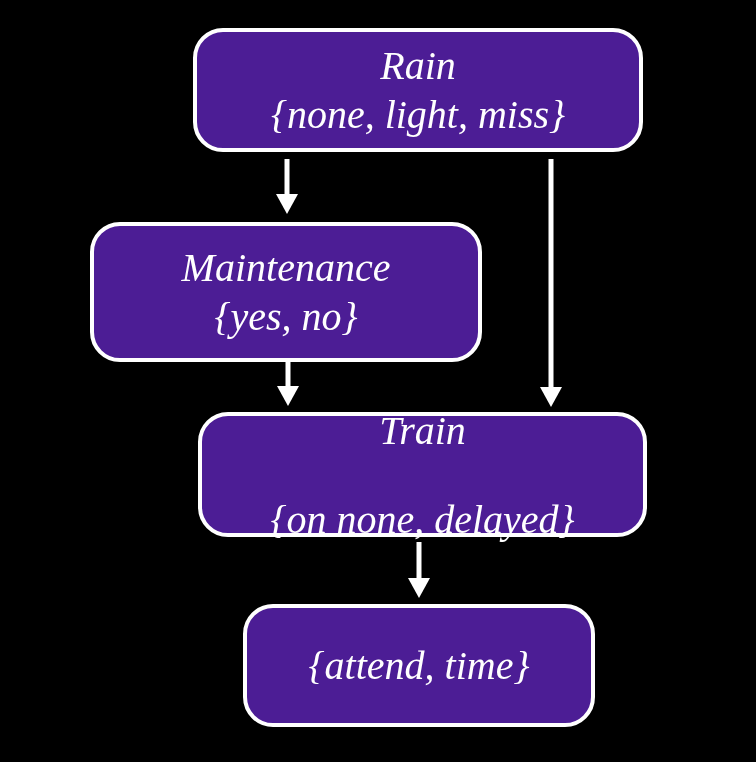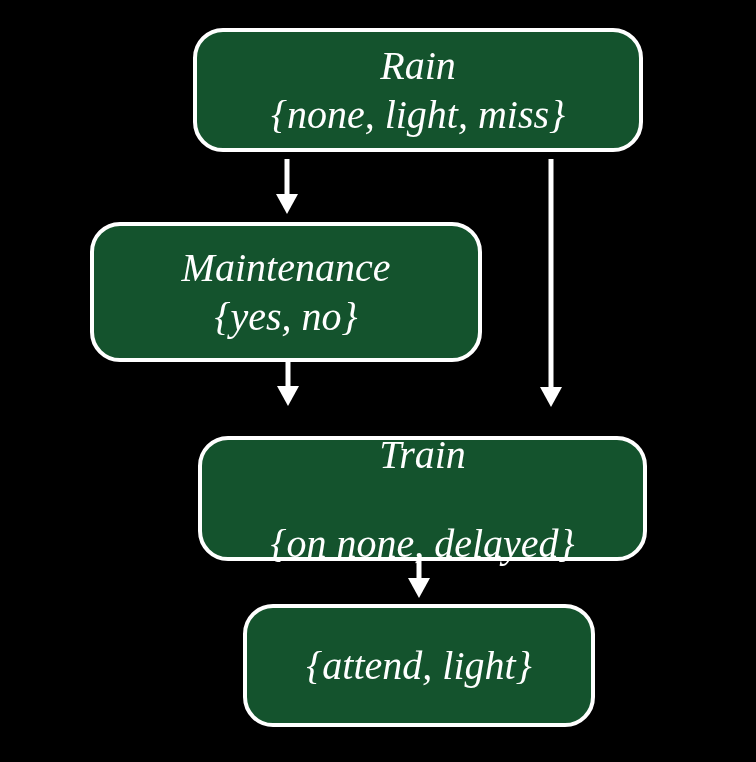--- a/index.html
+++ b/index.html
@@ -20,38 +20,38 @@
     left: 0;
     top: 0;
     width: 756px;
     height: 762px;
   }
   .node {
     position: absolute;
     box-sizing: border-box;
     border: 4px solid #ffffff;
     border-radius: 30px;
-    background: #14532d;
+    background: #4c1d95;
     display: flex;
     flex-direction: column;
     align-items: center;
     justify-content: center;
     text-align: center;
   }
   .node .label,
   .node .domain {
     color: #ffffff;
     font-style: italic;
     font-size: 40px;
     line-height: 49px;
     white-space: nowrap;
   }
   .node-rain        { left: 193px; top: 28px;  width: 450px; height: 124px; }
   .node-maintenance { left: 90px;  top: 222px; width: 392px; height: 140px; }
-  .node-train       { left: 198px; top: 436px; width: 449px; height: 125px; gap: 40px; }
+  .node-train       { left: 198px; top: 412px; width: 449px; height: 125px; gap: 40px; }
   .node-appointment { left: 243px; top: 604px; width: 352px; height: 123px; }
 </style>
 </head>
 <body>
 
 <div class="canvas">
 
   <svg class="edges-layer" viewBox="0 0 756 762" xmlns="http://www.w3.org/2000/svg">
     <g stroke="#ffffff" fill="#ffffff">
       <line x1="287" y1="159" x2="287" y2="197" stroke-width="5"></line>
@@ -80,16 +80,16 @@
     <div class="label">Maintenance</div>
     <div class="domain">{yes, no}</div>
   </div>
 
   <div class="node node-train">
     <div class="label">Train</div>
     <div class="domain">{on none, delayed}</div>
   </div>
 
   <div class="node node-appointment">
-    <div class="domain">{attend, light}</div>
+    <div class="domain">{attend, time}</div>
   </div>
 
 </div>
 
 </body></html>

